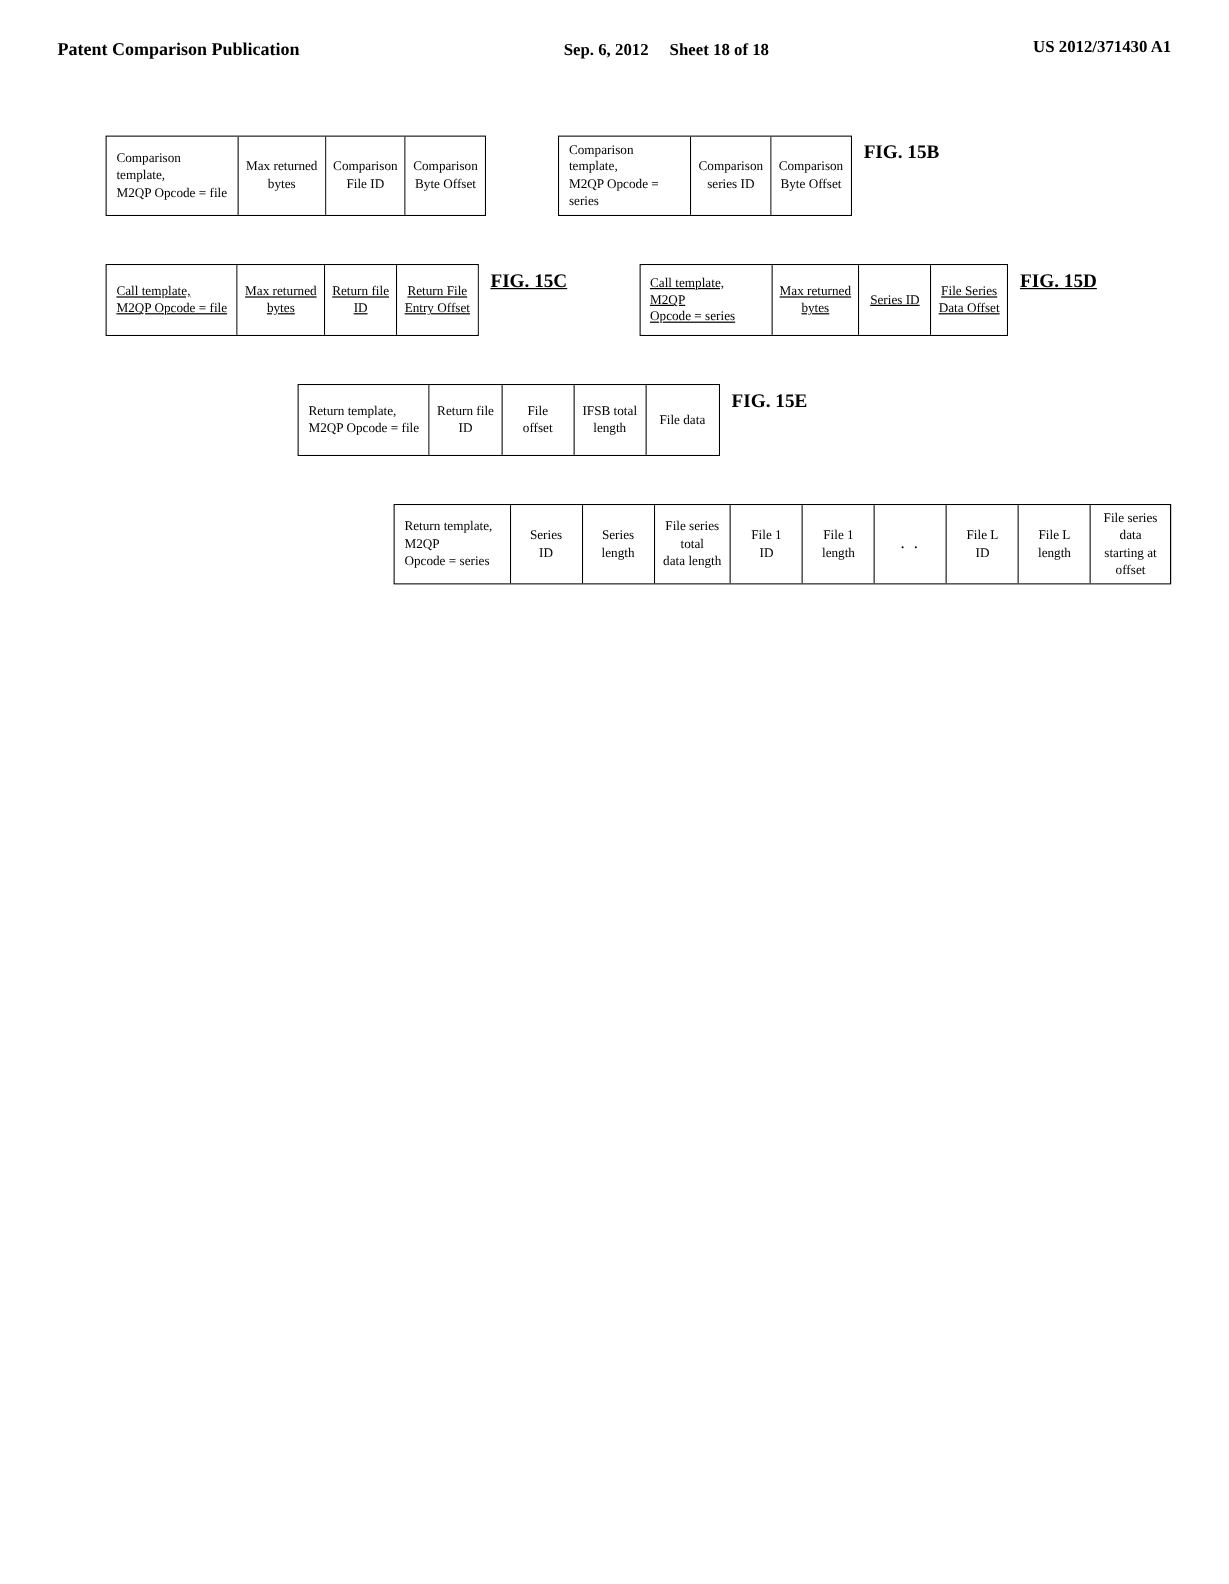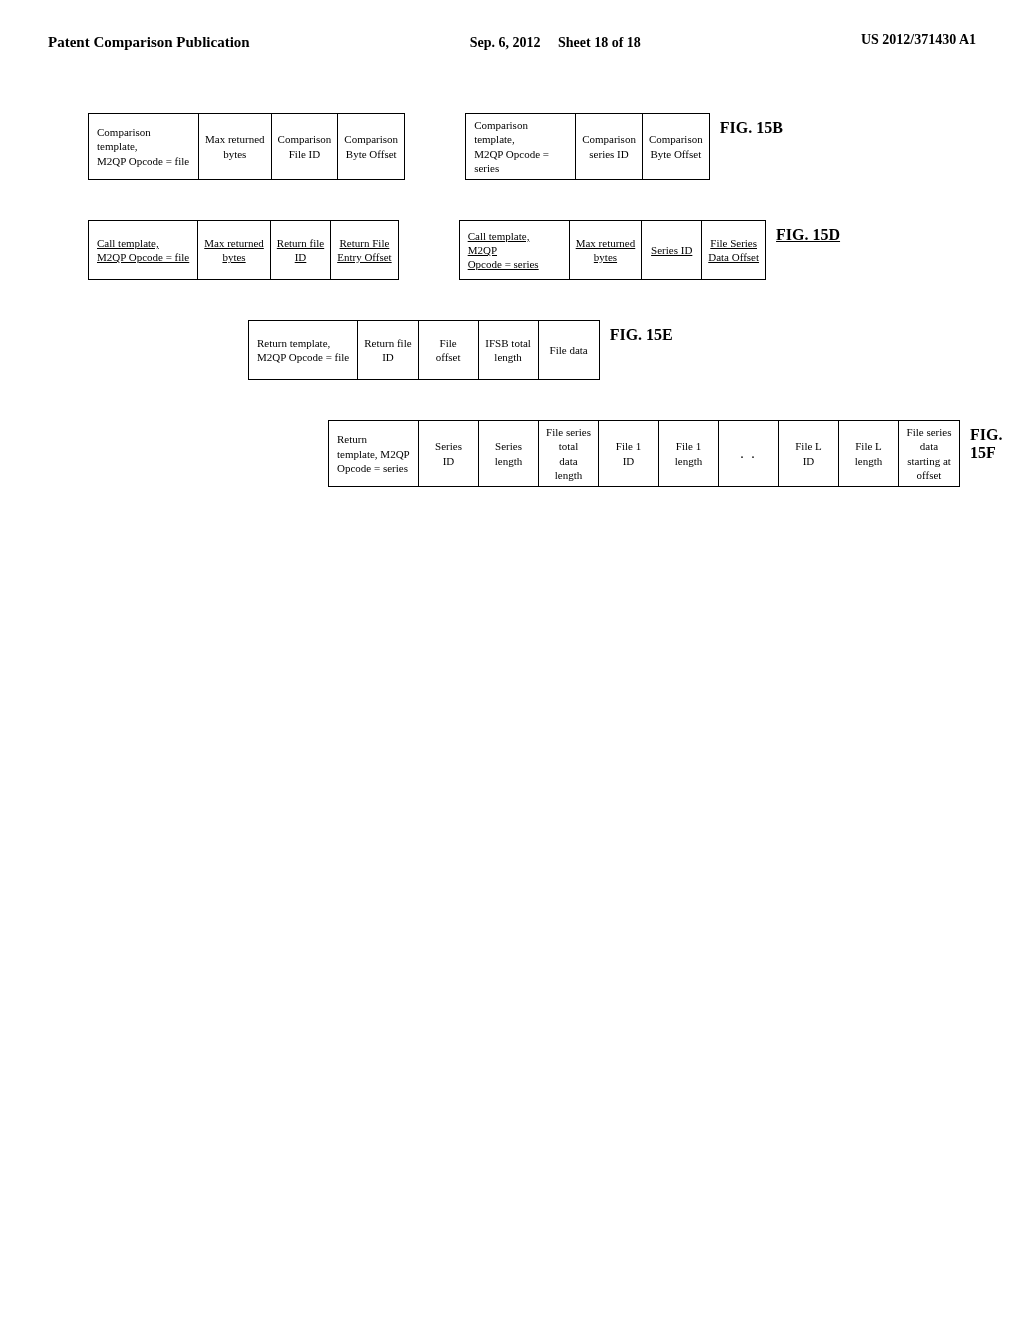--- a/index.html
+++ b/index.html
@@ -159,20 +159,21 @@
   <div class="mid-figs">
 
     <div class="single-fig">
       <div class="template-container">
         <div class="template-label">Call template,
 M2QP Opcode = file</div>
         <div class="template-cell">Max returned<br>bytes</div>
         <div class="template-cell">Return file<br>ID</div>
         <div class="template-cell">Return File<br>Entry Offset</div>
       </div>
+      <div class="fig-title">FIG. 15C</div>
     </div>
 
     <div class="single-fig">
       <div class="template-container">
         <div class="template-label">Call template, M2QP
 Opcode = series</div>
         <div class="template-cell">Max returned<br>bytes</div>
         <div class="template-cell">Series ID</div>
         <div class="template-cell">File Series<br>Data Offset</div>
       </div>
@@ -203,17 +204,16 @@
         <div class="template-cell">Series<br>ID</div>
         <div class="template-cell">Series<br>length</div>
         <div class="template-cell">File series total<br>data length</div>
         <div class="template-cell">File 1<br>ID</div>
         <div class="template-cell">File 1<br>length</div>
         <div class="template-cell dots-cell">. .</div>
         <div class="template-cell">File L<br>ID</div>
         <div class="template-cell">File L<br>length</div>
         <div class="template-cell">File series data<br>starting at offset</div>
       </div>
-      <div class="fig-title">FIG. 15F</div>
     </div>
   </div>
 
 </div>
 
 </body></html>

